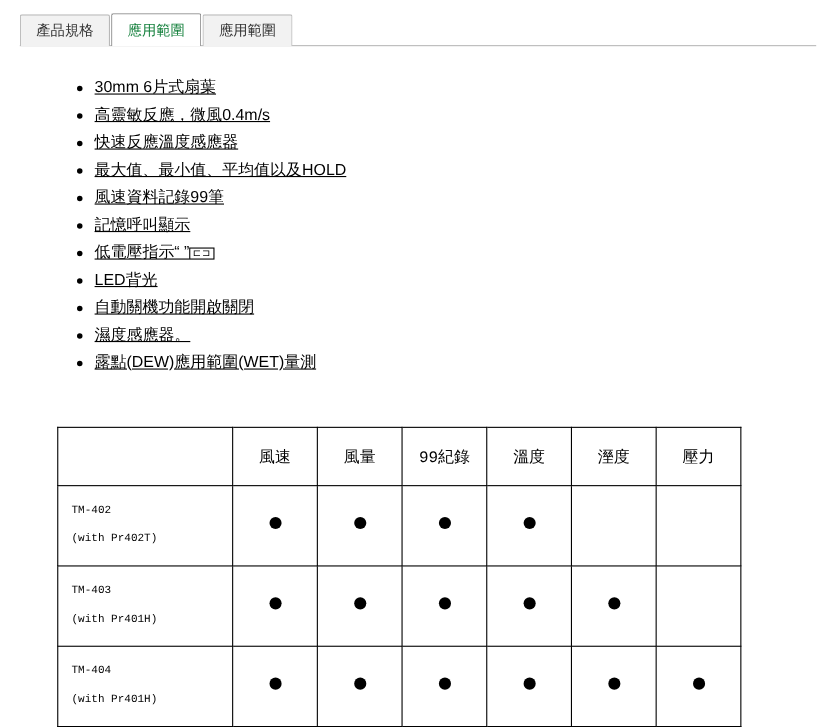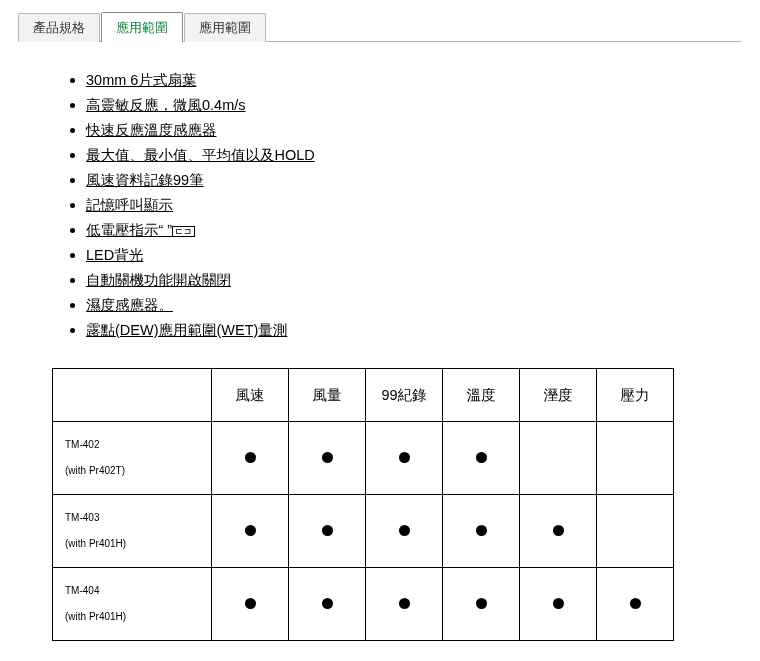--- a/index.html
+++ b/index.html
@@ -94,23 +94,24 @@
     padding: 0 2px;
     position: relative;
     top: -1px;
     letter-spacing: 1px;
   }
 
   
   .spec-table {
     position: absolute;
     left: 52px;
-    top: 368px;
+    top: 388px;
     border-collapse: collapse;
     font-size: 14px;
+    font-family: Liberation Mono, monospace;
   }
   .spec-table td, .spec-table th {
     border: 1px solid #000000;
     text-align: center;
     vertical-align: middle;
     font-weight: normal;
     padding: 0;
   }
   .spec-table th.corner {
     width: 146px;

